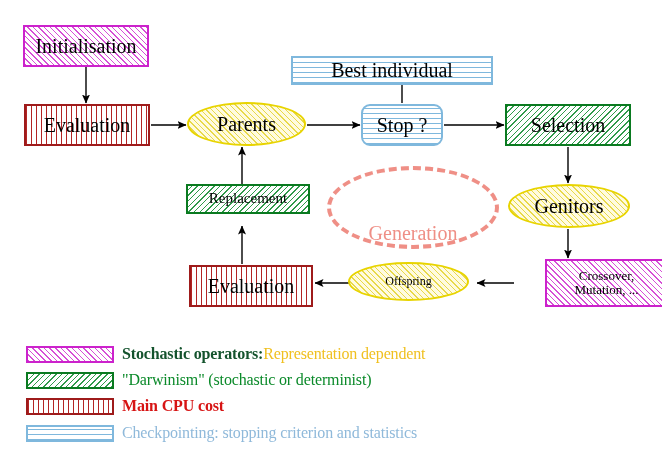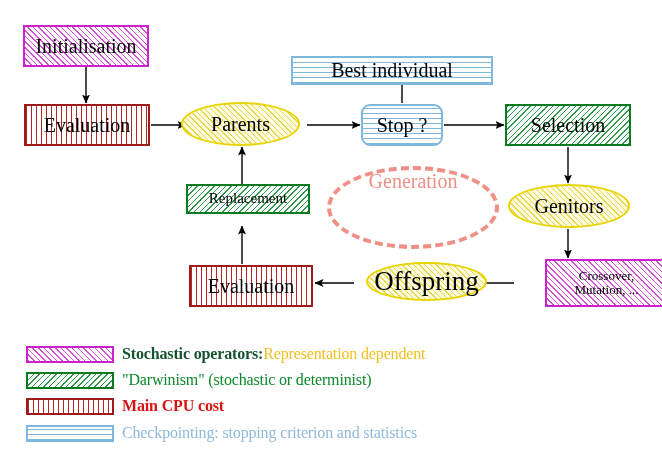--- a/index.html
+++ b/index.html
@@ -75,40 +75,40 @@
         rgba(255,255,255,0) 1px, rgba(255,255,255,0) 4px);
     border: 2px solid #e8d400;
   }
 
   .shape-ellipse { border-radius: 50%; }
   .shape-round   { border-radius: 9px; }
 
   
   #node-initialisation { left: 23px;  top: 25px;  width: 126px; height: 42px; font-size: 20px; }
   #node-evaluation-top { left: 24px;  top: 104px; width: 126px; height: 42px; font-size: 20px; }
-  #node-parents        { left: 181px; top: 102px; width: 119px; height: 44px; font-size: 20px; }
+  #node-parents        { left: 187px; top: 102px; width: 119px; height: 44px; font-size: 20px; }
   #node-stop           { left: 361px; top: 104px; width: 82px;  height: 42px; font-size: 20px; }
   #node-best           { left: 291px; top: 36px;  width: 202px; height: 29px; font-size: 20px; margin-top: 20px; }
   #node-selection      { left: 505px; top: 104px; width: 126px; height: 42px; font-size: 20px; }
   #node-genitors       { left: 508px; top: 184px; width: 122px; height: 44px; font-size: 20px; }
   #node-crossover      { left: 515px; top: 259px; width: 123px; height: 48px; font-size: 13px; margin-left: 30px; }
   #node-replacement    { left: 186px; top: 184px; width: 124px; height: 30px; font-size: 15px; }
   #node-evaluation-bot { left: 189px; top: 265px; width: 124px; height: 42px; font-size: 20px; }
-  #node-offspring      { left: 366px; top: 262px; width: 121px; height: 39px; font-size: 27px; }
+  #node-offspring      { left: 348px; top: 262px; width: 121px; height: 39px; font-size: 12px; }
 
   
   #node-generation {
     position: absolute;
     left: 327px; top: 166px;
     width: 172px; height: 83px;
     box-sizing: border-box;
     border: 4px dashed #ef8f86;
     border-radius: 50%;
     display: flex;
-    align-items: flex-start;
+    align-items: flex-end;
     justify-content: center;
     color: #ef8f86;
     font-size: 20px;
     z-index: 2;
   }
 
   
   #wires {
     position: absolute;
     left: 0; top: 0;

